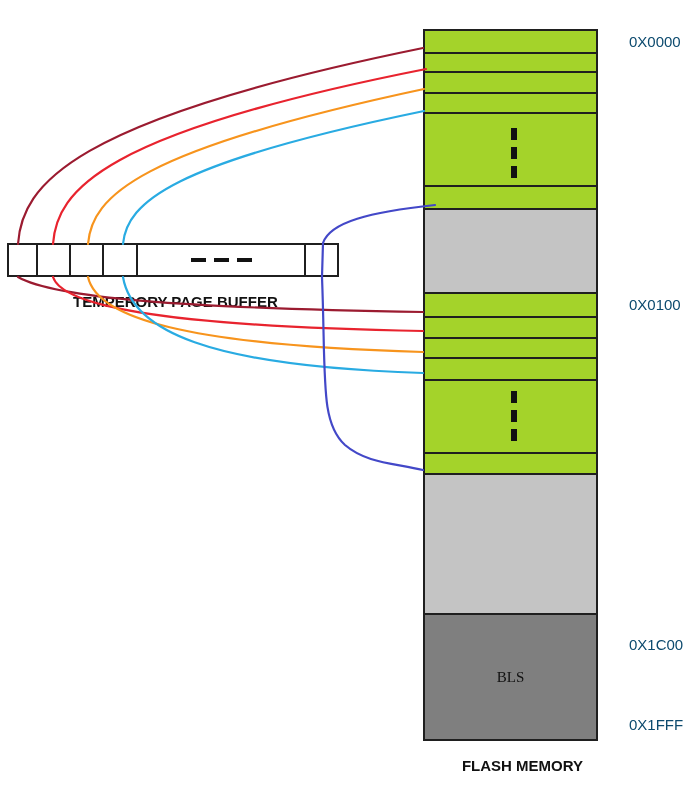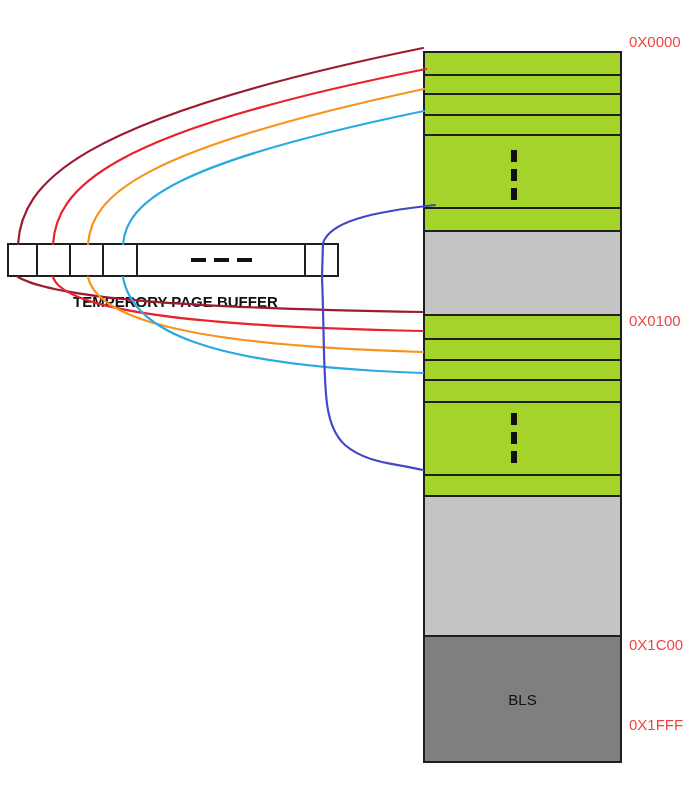--- a/index.html
+++ b/index.html
@@ -2,35 +2,35 @@
 <html><head>
 <meta charset="utf-8">
 <style>
   html,body{margin:0;padding:0;background:#ffffff;}
   #stage{
     position:relative;width:700px;height:791px;background:#ffffff;overflow:hidden;
     font-family:"Liberation Sans", sans-serif;color:#1a1a1a;
   }
   
   #flash-col{
-    position:absolute;left:423px;top:51px;width:199px;height:712px;
-    border:2px solid #1f1f1f;box-sizing:border-box;background:#ffffff;
+    position:absolute;left:423px;top:29px;width:175px;height:712px;
+    border:2px solid #1f1f1f;box-sizing:border-box;background:#ffffff;font-family:Liberation Serif, serif;
   }
   .seg{position:relative;width:100%;box-sizing:border-box;border-bottom:2px solid #1f1f1f;}
   .seg.last{border-bottom:none;}
   .seg.green{background:var(--green);}
   .seg.lgray{background:var(--lgray);}
   .seg.dgray{background:var(--dgray);display:flex;align-items:center;justify-content:center;}
   .vdash{
     position:absolute;left:86px;width:6px;
     background:repeating-linear-gradient(to bottom,#111 0 12px,transparent 12px 19px);
   }
   .bls-text{font-size:15px;color:#111;}
   
-  .addr{position:absolute;left:629px;font-size:15px;white-space:nowrap;color:#ef4444;}
+  .addr{position:absolute;left:629px;font-size:15px;white-space:nowrap;color:#0c4a6e;}
   
   #flash-caption{
     position:absolute;left:423px;top:757px;width:199px;text-align:center;
     font-size:15px;font-weight:bold;color:#111;
   }
   #buffer-caption{
     position:absolute;left:73px;top:293px;font-size:15px;font-weight:bold;
     white-space:nowrap;color:#111;
   }
   
@@ -72,24 +72,25 @@
       <div class="vdash" style="top:10px;height:51px"></div>
     </div>
     <div class="seg green" style="height:21px"></div>
     <div class="seg lgray" style="height:140px"></div>
     <div class="seg dgray last" style="height:124px">
       <span class="bls-text">BLS</span>
     </div>
   </div>
 
   <div class="addr" style="top:33px">0X0000</div>
-  <div class="addr" style="top:312px">0X0100</div>
+  <div class="addr" style="top:296px">0X0100</div>
   <div class="addr" style="top:636px">0X1C00</div>
   <div class="addr" style="top:716px">0X1FFF</div>
 
+  <div id="flash-caption">FLASH MEMORY</div>
   <div id="buffer-caption">TEMPERORY PAGE BUFFER</div>
 
   <div id="buffer">
     <div class="bcell" style="width:29px"></div>
     <div class="bcell" style="width:33px"></div>
     <div class="bcell" style="width:33px"></div>
     <div class="bcell" style="width:34px"></div>
     <div class="bcell" style="width:168px">
       <div class="dashrow">
         <div class="hdash"></div>

